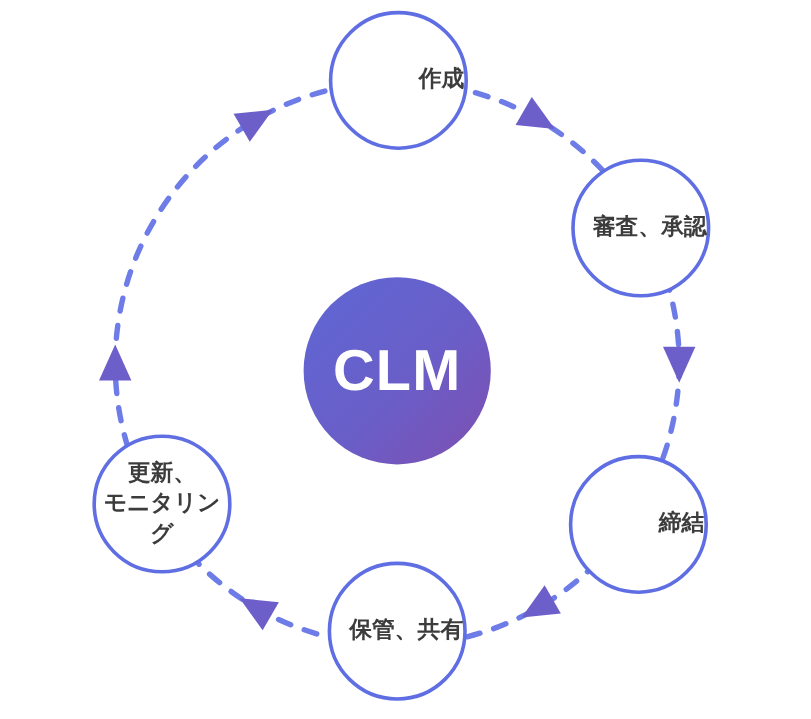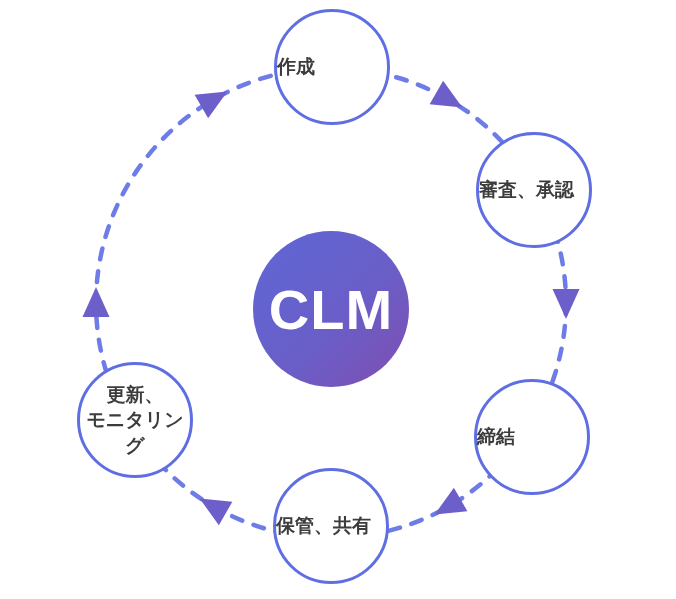--- a/index.html
+++ b/index.html
@@ -24,21 +24,21 @@
   .node {
     position: absolute;
     width: 116px;
     height: 116px;
     box-sizing: border-box;
     background: #ffffff;
     border: 3.5px solid #5f6fe3;
     border-radius: 50%;
     display: flex;
     align-items: center;
-    justify-content: flex-start;
+    justify-content: flex-end;
     z-index: 2;
   }
   .node .label {
     font-size: 19px;
     font-weight: bold;
     color: #3c3c3c;
     text-align: center;
     white-space: nowrap;
     line-height: 1.35;
   }
@@ -59,21 +59,21 @@
     height: 156px;
     border-radius: 50%;
     background: linear-gradient(135deg, #5e67d5 0%, #6a5ec8 55%, #7e4fb0 100%);
     display: flex;
     align-items: center;
     justify-content: center;
     z-index: 2;
   }
   .center-circle .center-label {
     color: #ffffff;
-    font-size: 56px;
+    font-size: 48px;
     font-weight: bold;
     letter-spacing: 1px;
   }
 </style>
 </head>
 <body>
 
 <div class="stage">
 
   <svg class="ring-layer" width="676" height="599" viewBox="0 0 676 599">

